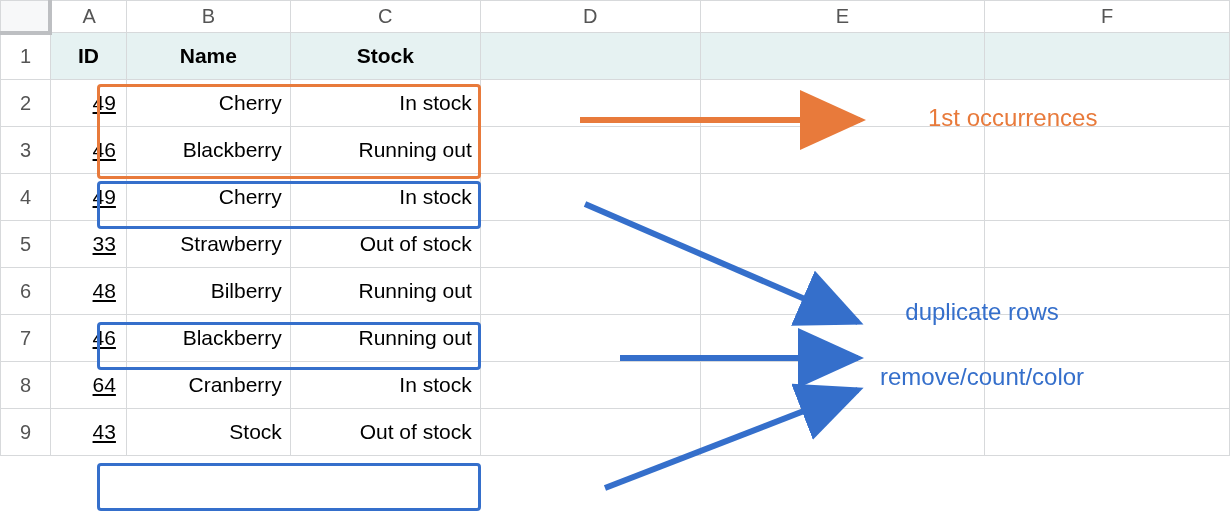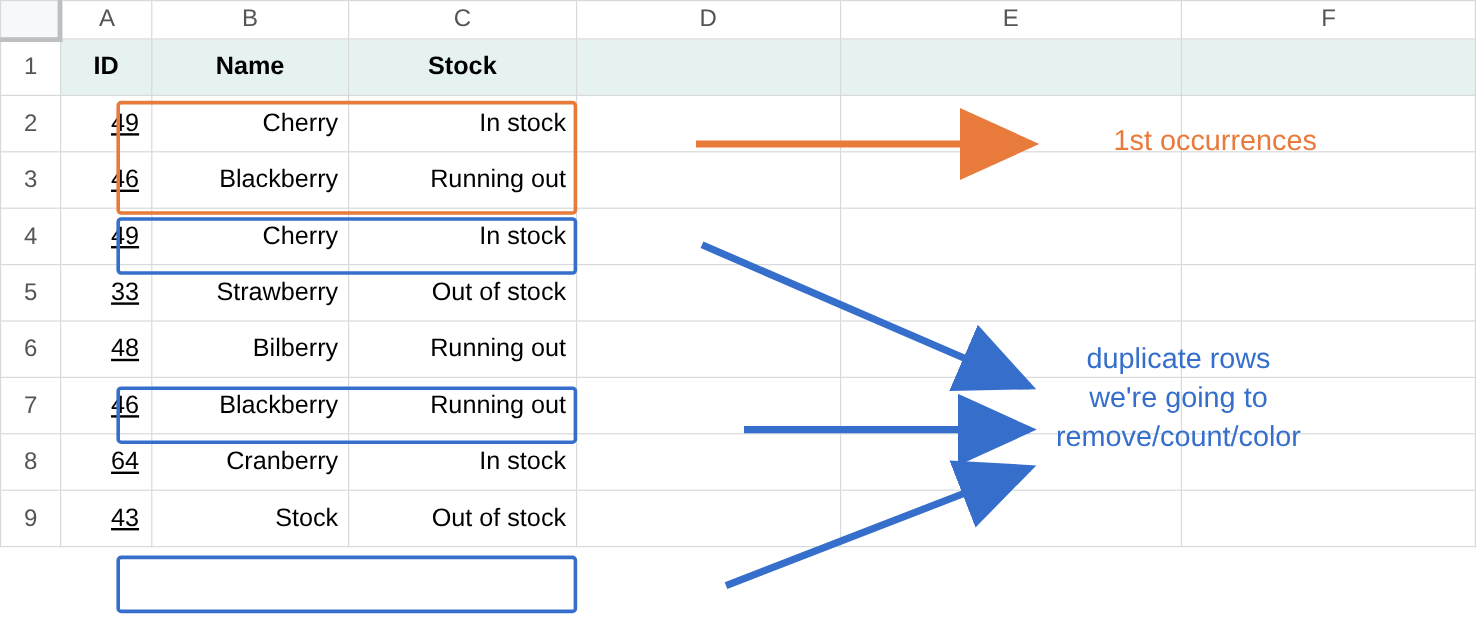--- a/index.html
+++ b/index.html
@@ -146,19 +146,19 @@
         <path d="M0,0 L11,5 L0,10 Z" fill="#356fcb"></path>
       </marker>
     </defs>
     <line x1="580" y1="120" x2="860" y2="120" stroke="#e87a3b" stroke-width="6" marker-end="url(#ah-o)"></line>
     <line x1="585" y1="204" x2="858" y2="322" stroke="#356fcb" stroke-width="6" marker-end="url(#ah-b)"></line>
     <line x1="620" y1="358" x2="858" y2="358" stroke="#356fcb" stroke-width="6" marker-end="url(#ah-b)"></line>
     <line x1="605" y1="488" x2="858" y2="390" stroke="#356fcb" stroke-width="6" marker-end="url(#ah-b)"></line>
   </svg>
 
   <div class="note orange" style="top:104px;left:928px;">1st occurrences</div>
-  <div class="note blue" style="top:284px;left:880px;">
+  <div class="note blue" style="top:296px;left:880px;">
      <span>duplicate rows</span><br>
-     <span>we're going to</span><br>
+     <br>
      <span>remove/count/color</span>
   </div>
 
 </div>
 
 </body></html>

